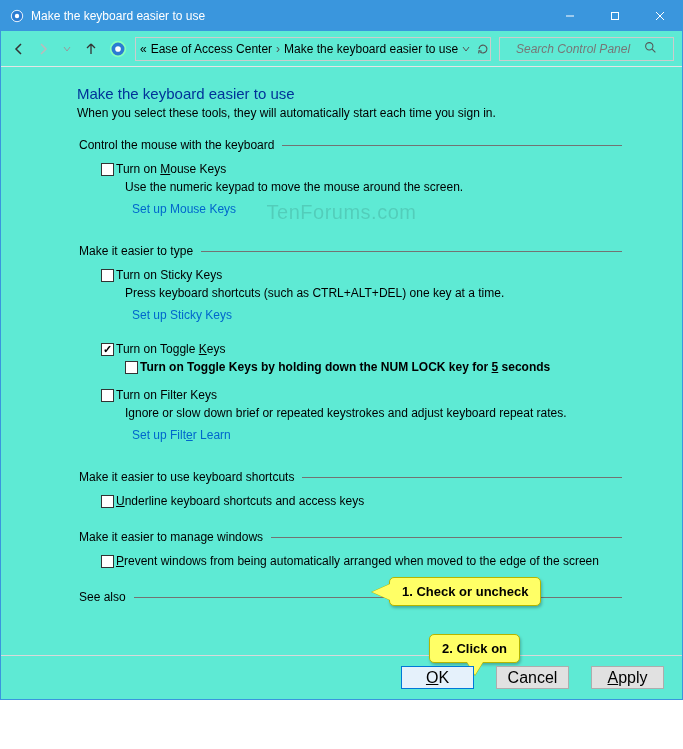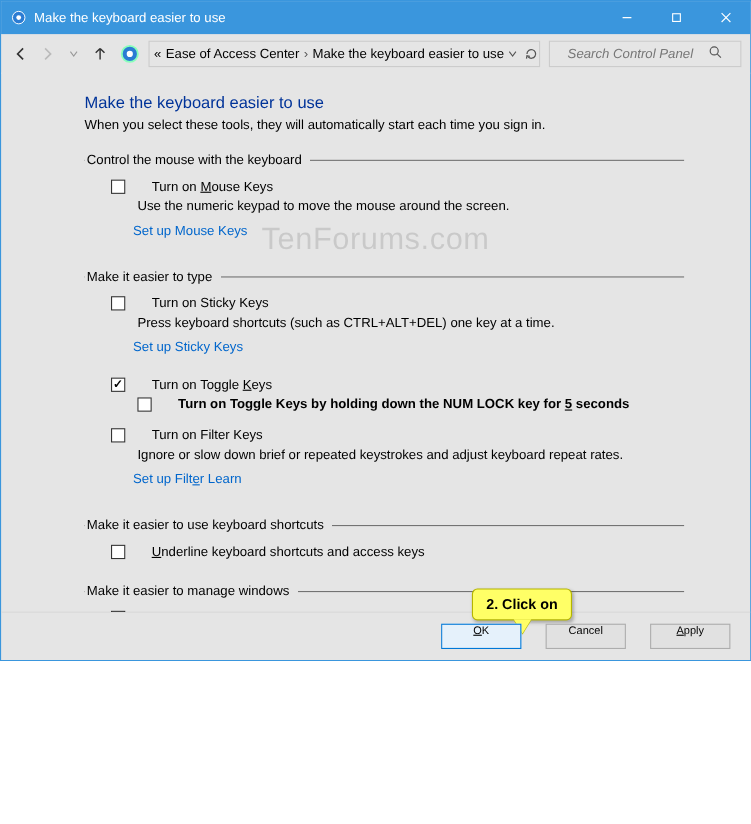--- a/index.html
+++ b/index.html
@@ -1,17 +1,17 @@
 <!DOCTYPE html>
 <html><head>
 <meta charset="utf-8">
 <style>
   * { box-sizing: border-box; }
   html, body { margin:0; padding:0; font-family: "Segoe UI", Tahoma, sans-serif; font-size:12px; color:#000; background:#fff; }
-  .window { width:683px; height:601px; border:1px solid #3a96dd; position:relative; background:#e5e5e5; display:flex; flex-direction:column; }
+  .window { width:683px; height:700px; border:1px solid #3a96dd; position:relative; background:#5eead4; display:flex; flex-direction:column; }
   .titlebar { height:30px; background:#3a96dd; color:#fff; display:flex; align-items:center; }
   .titlebar .icon { width:16px; height:16px; margin:0 6px 0 8px; display:flex; align-items:center; justify-content:center; }
   .titlebar .title { flex:1; font-size:12px; }
   .titlebar .ctrls { display:flex; height:100%; }
   .titlebar .ctrl { width:45px; display:flex; align-items:center; justify-content:center; color:#fff; font-size:12px; }
 
   .navbar { height:36px; border-bottom:1px solid #e5e5e5; display:flex; align-items:center; padding:0 8px; gap:4px; }
   .navbtn { width:20px; height:20px; display:flex; align-items:center; justify-content:center; color:#777; }
   .navbtn.enabled { color:#000; }
   .navbtn svg { display:block; }
@@ -22,33 +22,33 @@
   .crumbs .drop { margin-left:auto; display:flex; align-items:center; gap:6px; color:#555; }
   .search { width:175px; height:24px; border:1px solid #ccc; display:flex; align-items:center; padding:0 16px; color:#777; font-style:italic; justify-content:space-between; margin-left:4px;}
   .search span.mag { font-style:normal; color:#555; }
 
   .content { flex:1; overflow:auto; padding:18px 60px 0 76px; position:relative; }
   .pagetitle { color:#003399; font-size:15px; font-weight:400; margin-bottom:4px; }
   .pagesub { margin-bottom:18px; }
 
   fieldset.group { border:none; border-top:1px solid #737373; padding:10px 0 12px 0; margin:0 0 6px 0; }
   fieldset.group > legend { padding-right:8px; font-size:12px; }
-  .chkrow { display:flex; align-items:center; gap:24px; margin-left:24px; margin-bottom:4px; }
+  .chkrow { display:flex; align-items:center; gap:2px; margin-left:24px; margin-bottom:4px; }
   .chkrow.nested { margin-left:48px;font-weight:bold; }
   .chk { width:13px; height:13px; border:1px solid #333; display:inline-flex; align-items:center; justify-content:center; background:#fff; font-size:11px; line-height:1; }
   .chk.checked::after { content:"✓"; font-size:11px; font-weight:bold; color:#000; }
   .desc { margin-left:48px; margin-bottom:8px; color:#000; }
-  .link { color:#0066cc; margin-left:44px; margin-bottom:10px; display:inline-block; }
+  .link { color:#0066cc; margin-left:55px; margin-bottom:10px; display:inline-block; }
   .link.u { text-decoration:underline; }
   .ul { text-decoration:underline; }
 
-  .watermark { position:absolute; left:0; right:0; top:134px; text-align:center; font-size:28px; color:rgba(0,0,0,0.12); font-family:Arial, sans-serif; pointer-events:none; letter-spacing:.5px;}
+  .watermark { position:absolute; left:0; right:0; top:134px; text-align:center; font-size:20px; color:rgba(0,0,0,0.12); font-family:Arial, sans-serif; pointer-events:none; letter-spacing:.5px;}
 
   .footer { border-top:1px solid #d9d9d9; padding:10px 18px; display:flex; justify-content:flex-end; gap:22px; position:relative; }
-  .btn { min-width:73px; height:23px; border:1px solid #adadad; background:#e1e1e1; display:flex; align-items:flex-start; justify-content:center; font-size:10px; position:relative;}
+  .btn { min-width:73px; height:23px; border:1px solid #adadad; background:#e1e1e1; display:flex; align-items:center; justify-content:center; font-size:16px; position:relative;}
   .btn.default { border:1px solid #0078d7; background:#e5f1fb; }
 
   
   .callout { position:absolute; background:#ffff66; border:1px solid #b5b500; border-radius:5px; padding:6px 12px; font-weight:bold; font-size:13px; white-space:nowrap; box-shadow:1px 2px 3px rgba(0,0,0,0.25);}
   .callout .tail { position:absolute; width:0; height:0; }
   .callout1 { top:510px; left:388px; }
   .callout1 .tail { left:-18px; top:50%; margin-top:-8px; border-top:8px solid transparent; border-bottom:8px solid transparent; border-right:18px solid #ffff66; filter:drop-shadow(-1px 0 0 #b5b500);}
   .callout2-wrap { position:absolute; left:428px; bottom:36px; }
   .callout2 .tail { left:50%; margin-left:-8px; bottom:-13px; border-left:8px solid transparent; border-right:8px solid transparent; border-top:13px solid #ffff66; filter:drop-shadow(0 1px 0 #b5b500);}
 

